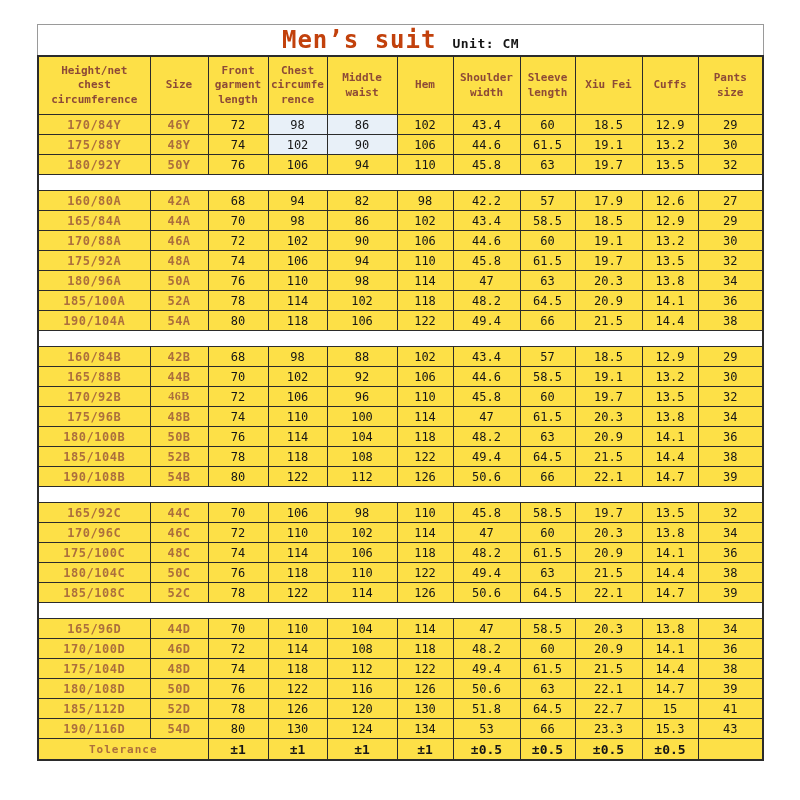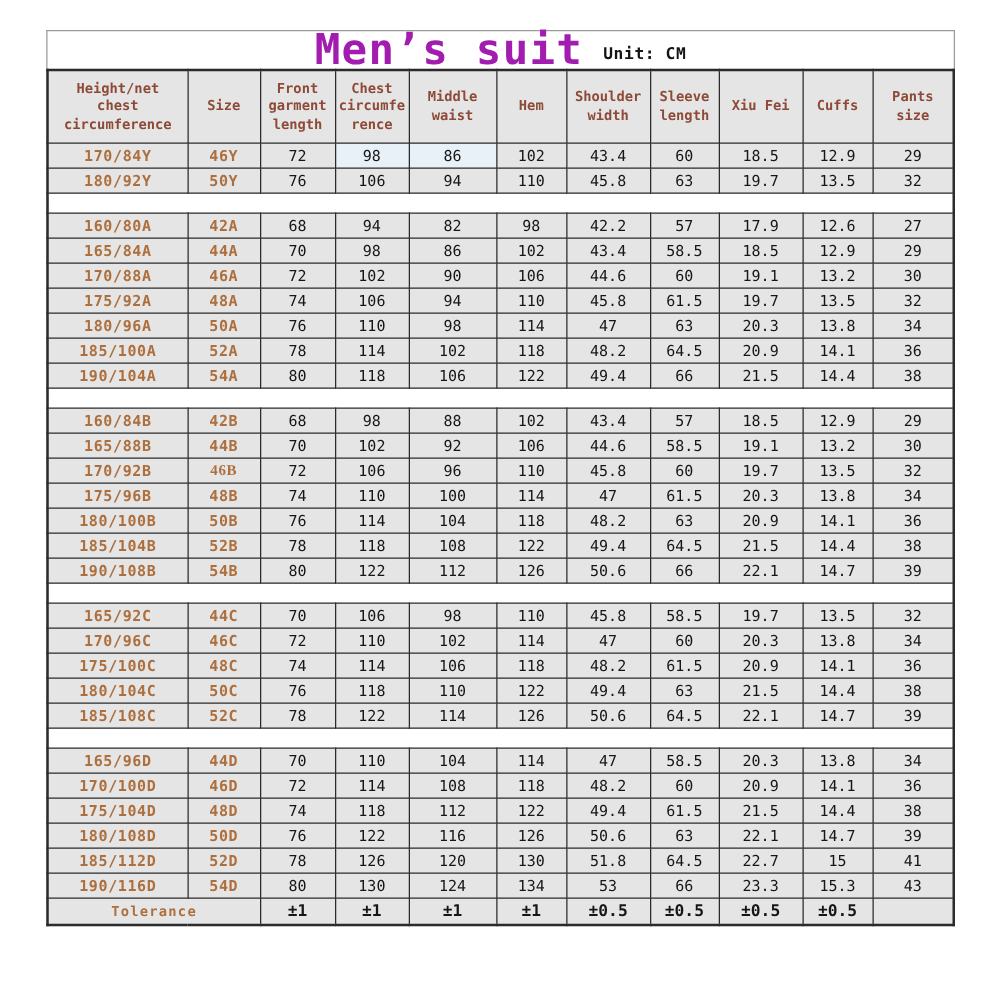--- a/index.html
+++ b/index.html
@@ -7,25 +7,25 @@
     width:800px;height:800px;background:#ffffff;
     font-family:"DejaVu Sans Mono","Liberation Mono",monospace;
     position:relative;overflow:hidden;
   }
   .wrap{position:absolute;left:37px;top:24px;width:727px;}
   .title-box{
     border:1px solid #9a9a9a;border-bottom:none;
     height:30px;display:flex;align-items:center;justify-content:center;
     gap:16px;background:#ffffff;
   }
-  .title{font-size:34px;font-weight:bold;color:#a21caf;letter-spacing:1px;line-height:30px;}
+  .title{font-size:24px;font-weight:bold;color:#c2410c;letter-spacing:1px;line-height:30px;}
   .unit{font-size:13px;font-weight:bold;color:#151515;margin-top:7px;letter-spacing:0.5px;}
   table{
     border-collapse:collapse;table-layout:fixed;width:727px;
-    border:2px solid #2b2b2b;background:#e5e5e5;
+    border:2px solid #2b2b2b;background:#fde047;
   }
   col.c1{width:112px}col.c2{width:58px}col.c3{width:60px}col.c4{width:59px}
   col.c5{width:70px}col.c6{width:56px}col.c7{width:67px}col.c8{width:55px}
   col.c9{width:67px}col.c10{width:56px}col.c11{width:65px}
   th,td{
     border:1px solid #2b2b2b;padding:0;text-align:center;vertical-align:middle;
     overflow:hidden;
   }
   th.col-header{
     height:57px;font-size:11px;font-weight:bold;line-height:1.3;
@@ -95,20 +95,33 @@
           <td class="value-cell hl">98</td>
           <td class="value-cell hl">86</td>
           <td class="value-cell">102</td>
           <td class="value-cell">43.4</td>
           <td class="value-cell">60</td>
           <td class="value-cell">18.5</td>
           <td class="value-cell">12.9</td>
           <td class="value-cell">29</td>
         </tr>
         <tr>
+          <td class="row-label-cell" style="color: rgb(172, 111, 61);">175/88Y</td>
+          <td class="size-cell" style="color: rgb(172, 111, 61);">48Y</td>
+          <td class="value-cell">74</td>
+          <td class="value-cell hl">102</td>
+          <td class="value-cell hl">90</td>
+          <td class="value-cell">106</td>
+          <td class="value-cell">44.6</td>
+          <td class="value-cell">61.5</td>
+          <td class="value-cell">19.1</td>
+          <td class="value-cell">13.2</td>
+          <td class="value-cell">30</td>
+        </tr>
+        <tr>
           <td class="row-label-cell" style="color: rgb(172, 111, 61);">180/92Y</td>
           <td class="size-cell" style="color: rgb(172, 111, 61); margin-top: 48px;">50Y</td>
           <td class="value-cell">76</td>
           <td class="value-cell">106</td>
           <td class="value-cell">94</td>
           <td class="value-cell">110</td>
           <td class="value-cell">45.8</td>
           <td class="value-cell">63</td>
           <td class="value-cell">19.7</td>
           <td class="value-cell">13.5</td>

